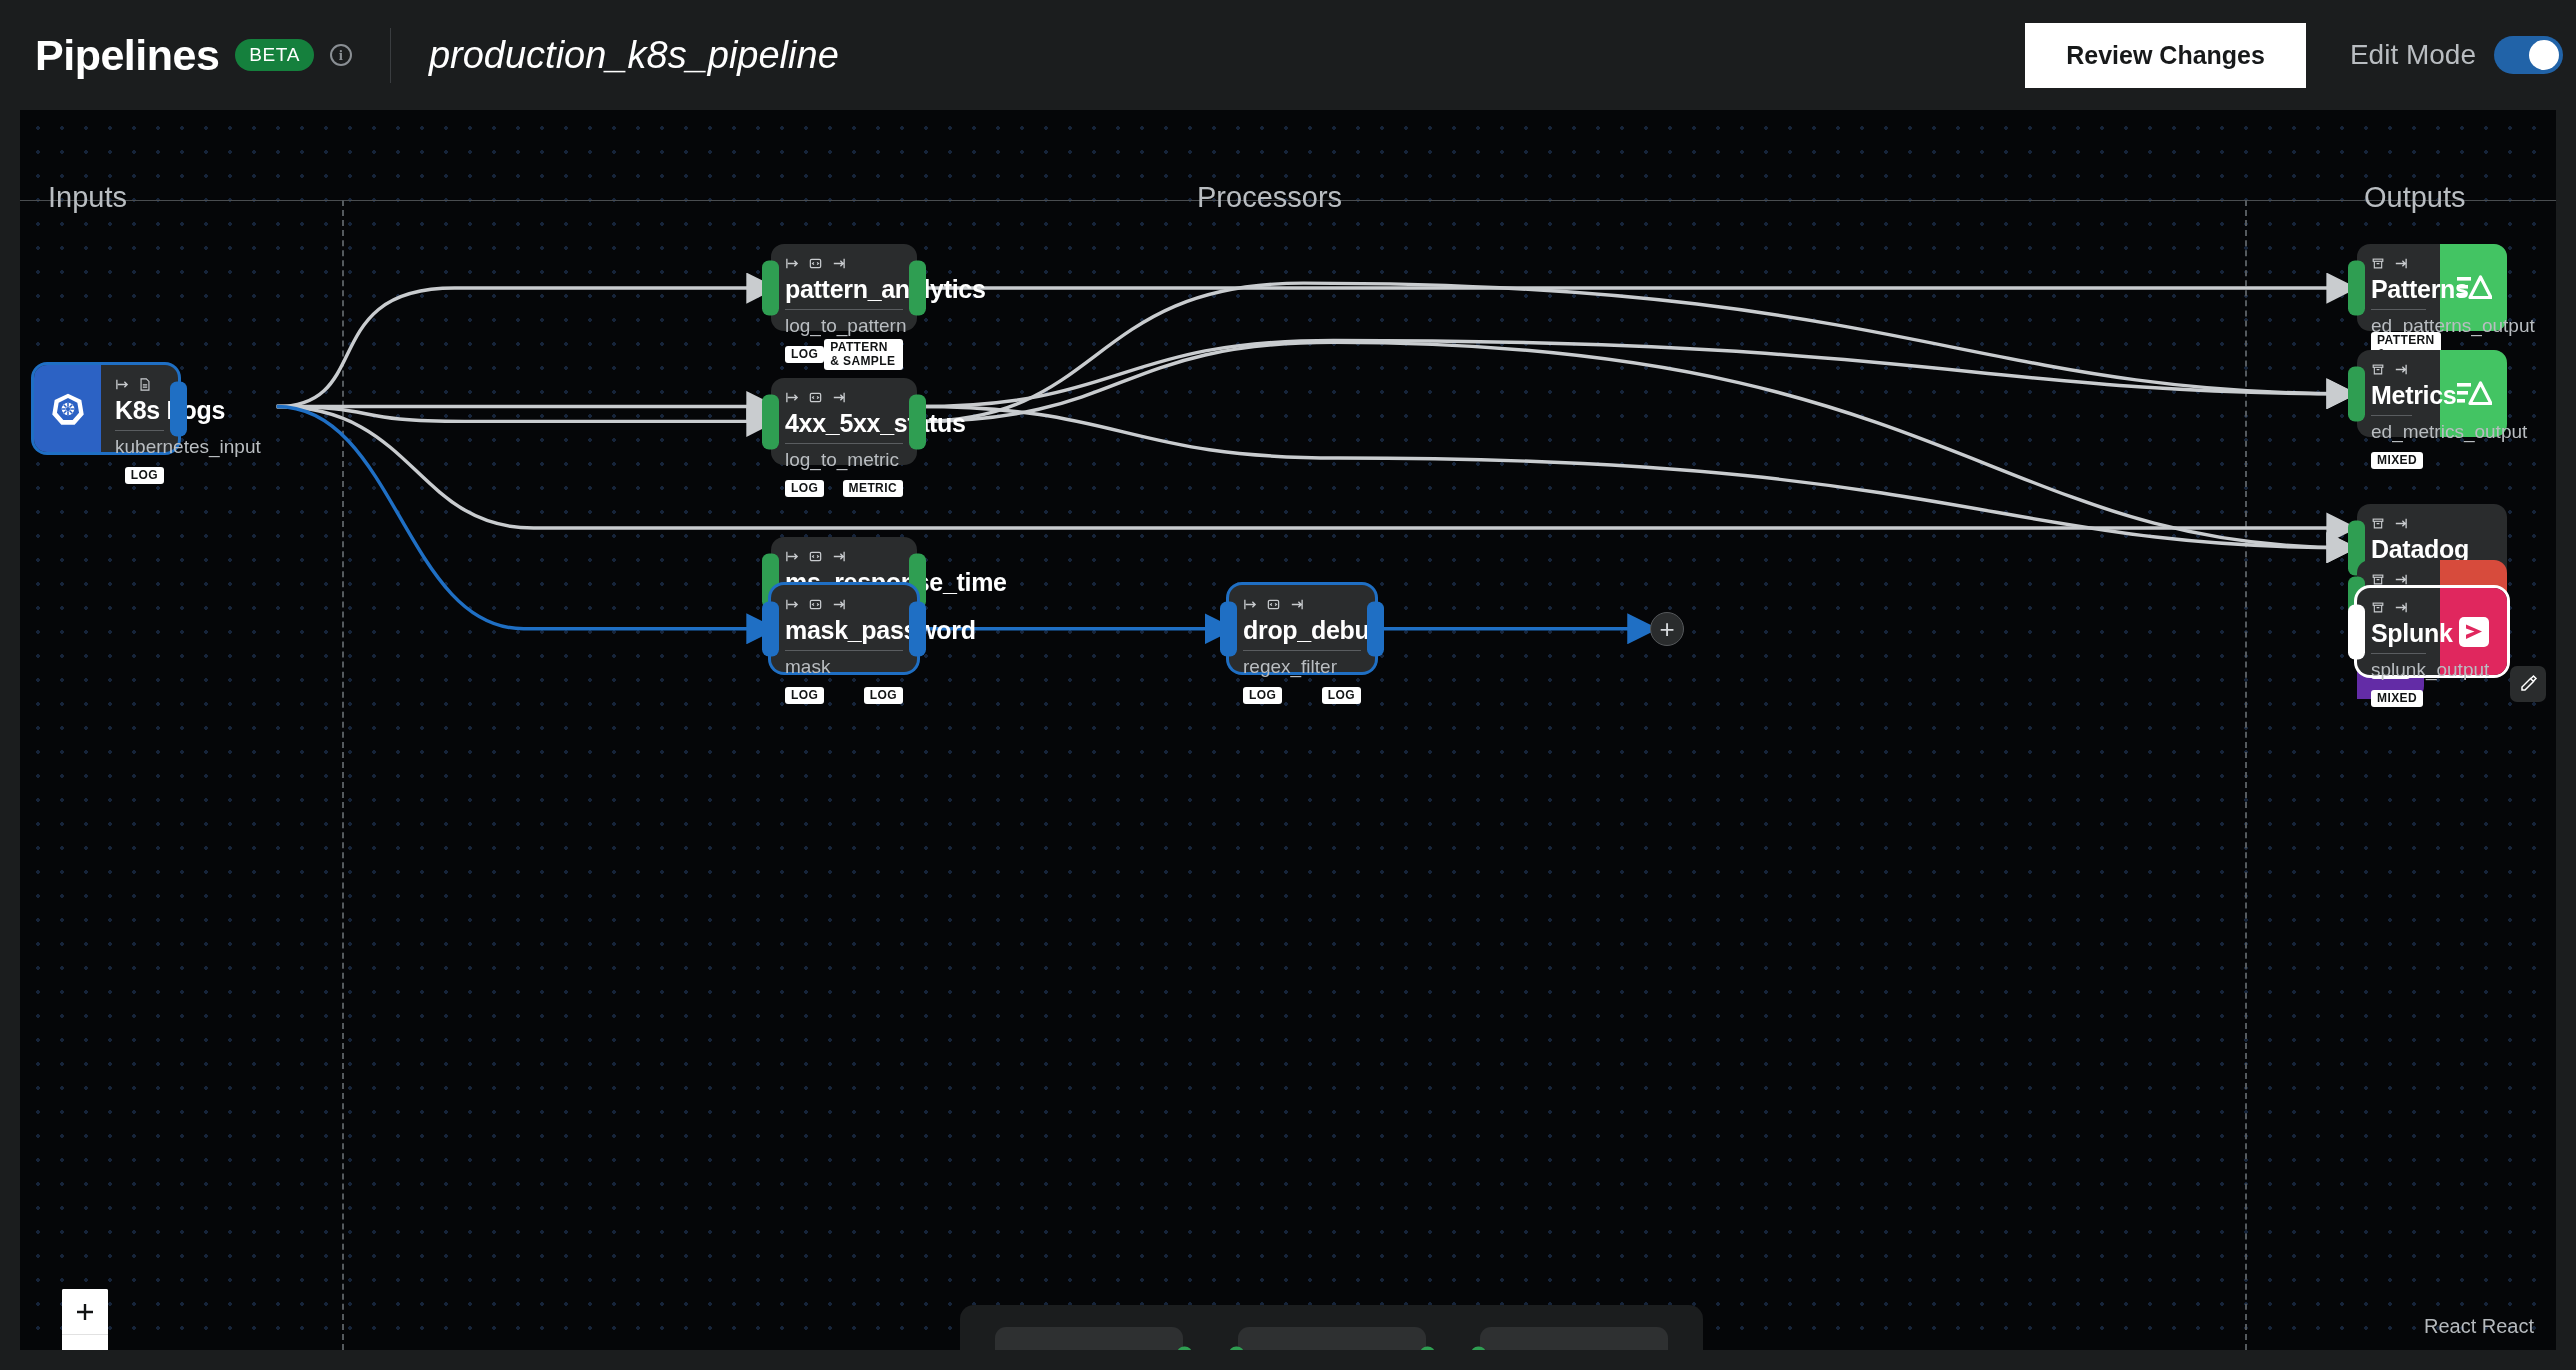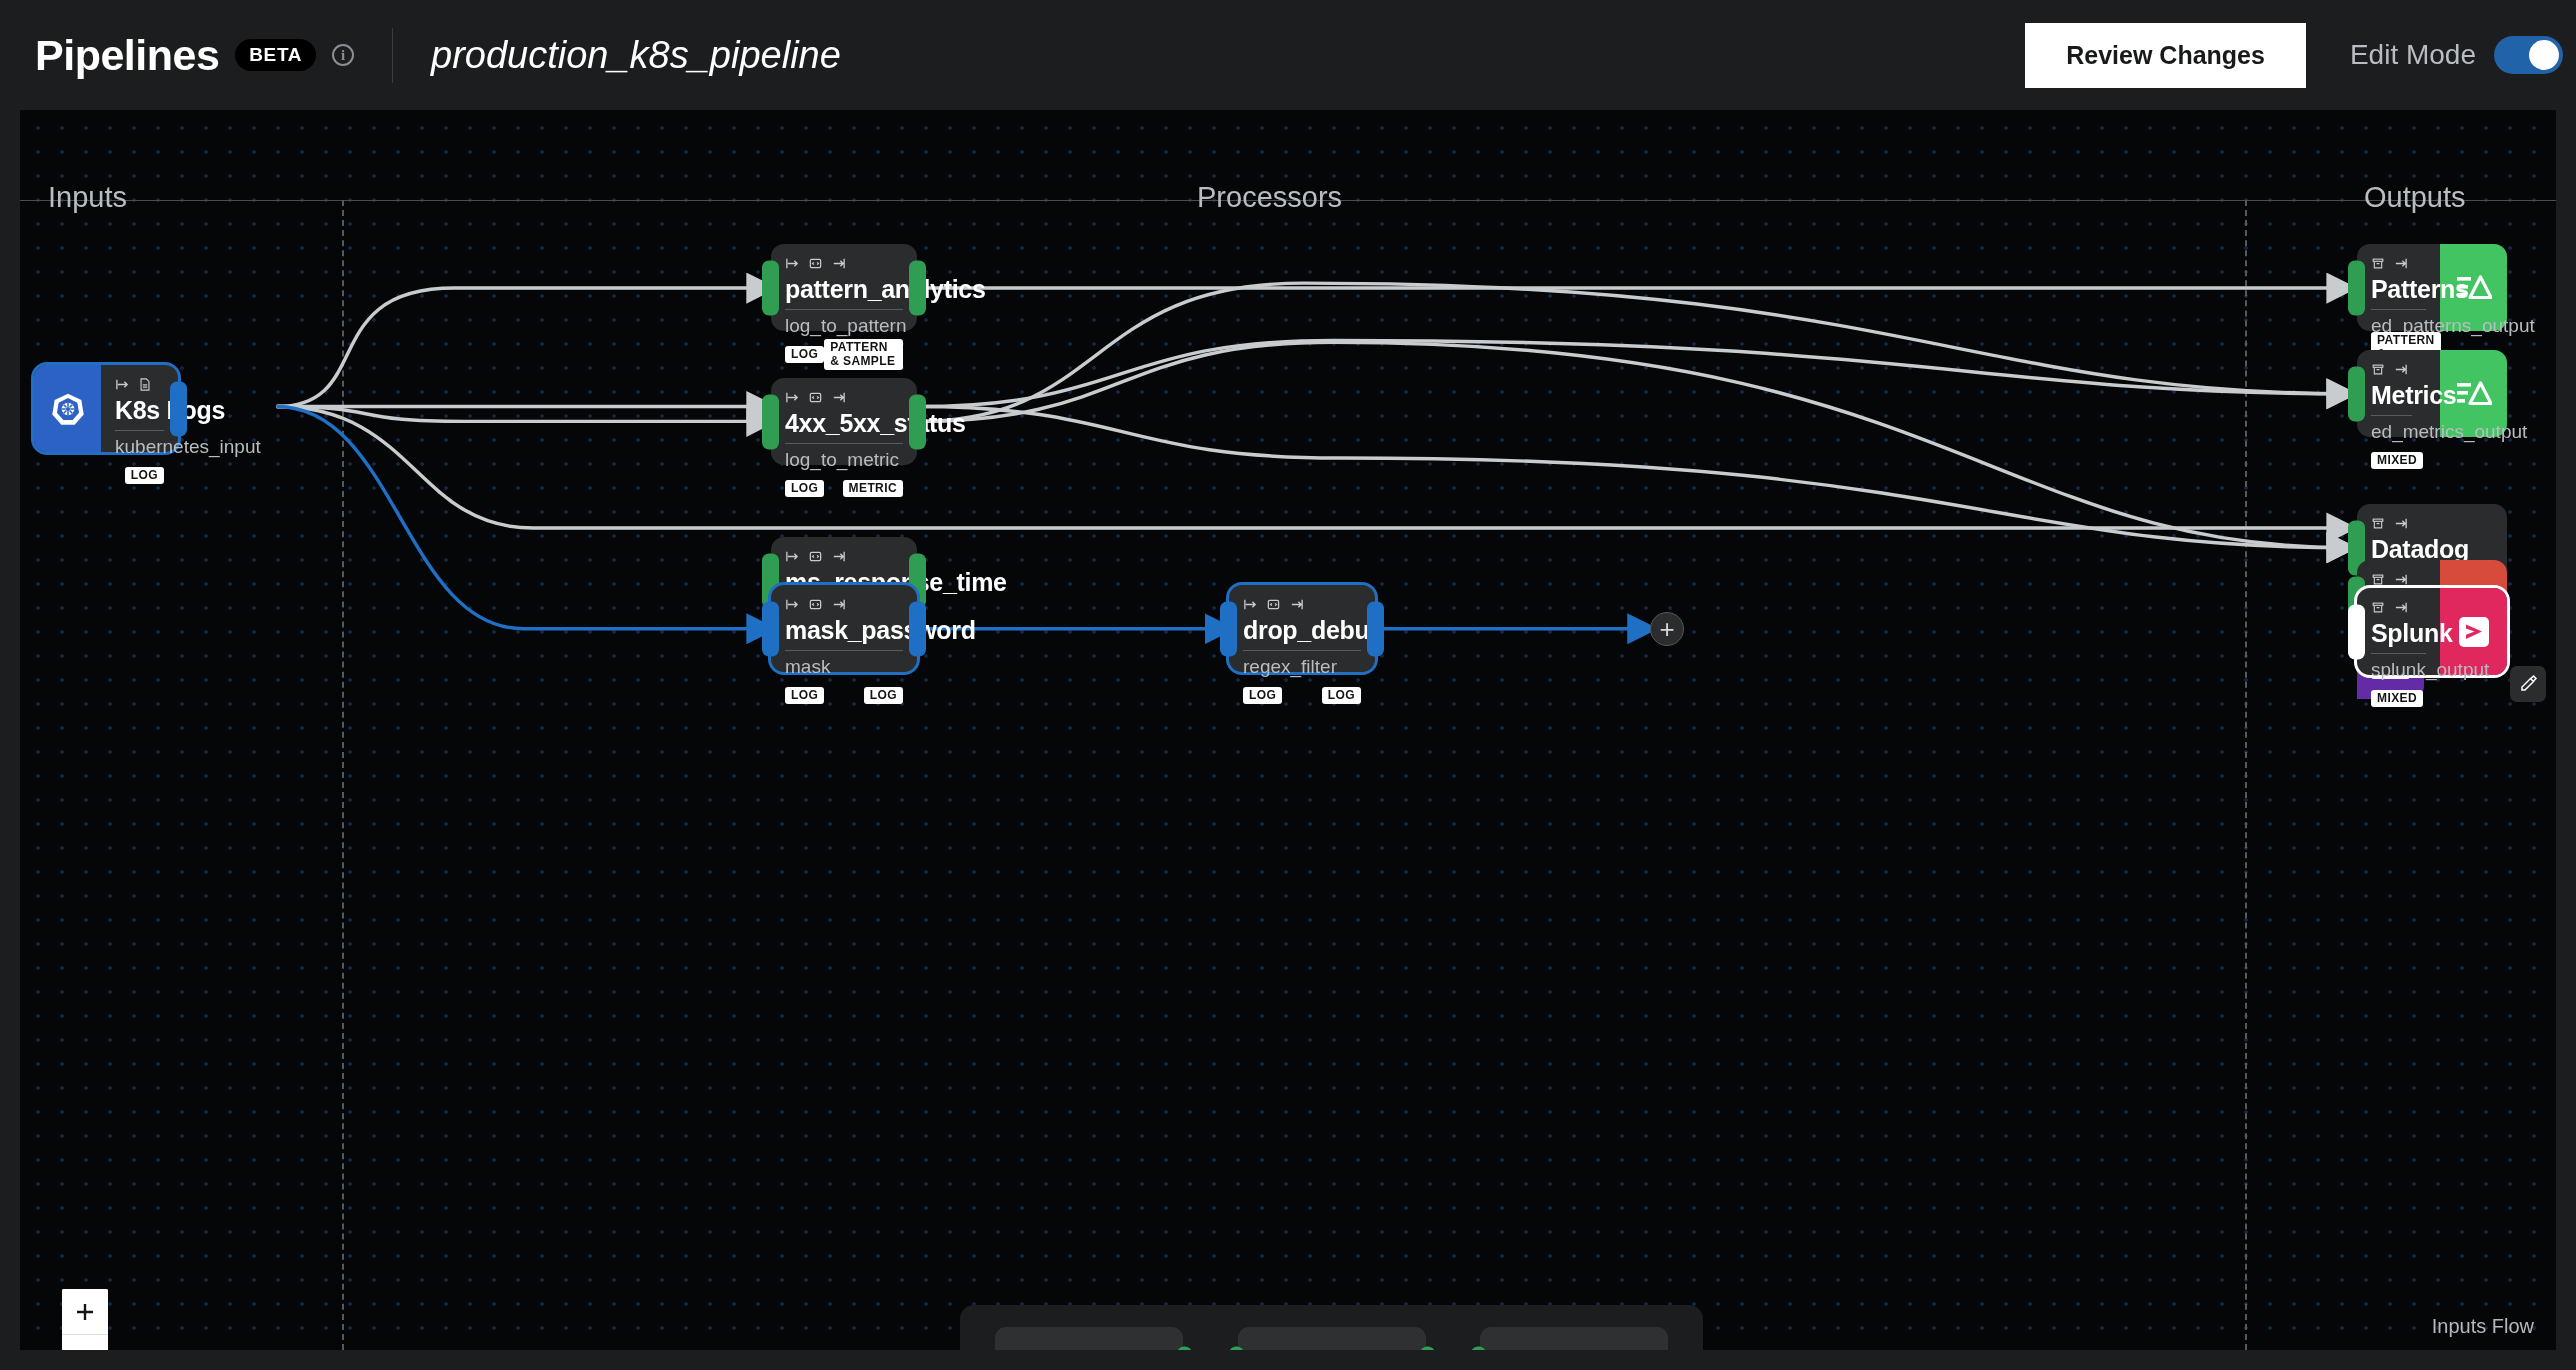--- a/index.html
+++ b/index.html
@@ -15,22 +15,22 @@
     position: absolute; left: 13px; top: 0;
     width: 2576px; height: 110px;
     background: #1b1d1e;
     display: flex; align-items: center;
   }
   .brand { display: flex; align-items: center; gap: 16px; padding-left: 22px; }
   .brand-title {
     color: #ffffff; font-size: 43px; font-weight: 700; letter-spacing: -0.5px;
   }
   .beta-pill {
-    background: #000000; color: #ffffff;
-    font-size: 19px; font-weight: 700; letter-spacing: 0.6px;
+    background: #15803d; color: #ffffff;
+    font-size: 19px; font-weight: 400; letter-spacing: 0.6px;
     padding: 5px 14px; border-radius: 20px;
   }
   .info-icon {
     width: 22px; height: 22px; border-radius: 50%;
     border: 2px solid #8a8f94; color: #8a8f94;
     font-size: 15px; font-weight: 700; line-height: 19px; text-align: center;
     font-family: "Liberation Serif", serif;
   }
   .vdivider { width: 1px; height: 55px; background: #3a3d40; margin: 0 38px; }
   .pipeline-name { color: #ffffff; font-size: 38px; font-weight: 400; font-style: italic; }
@@ -579,15 +579,15 @@
         </svg>
     </button>
     <button>
       <svg width="22" height="22" viewBox="0 0 22 22" stroke="#111314" stroke-width="2.4">
           <path d="M3 11h16"></path>
         </svg>
     </button>
 
   </div>
 
-  <span class="attrib">Inputs Flow</span>
+  <span class="attrib">React React</span>
 </div>
 
 
 </body></html>

